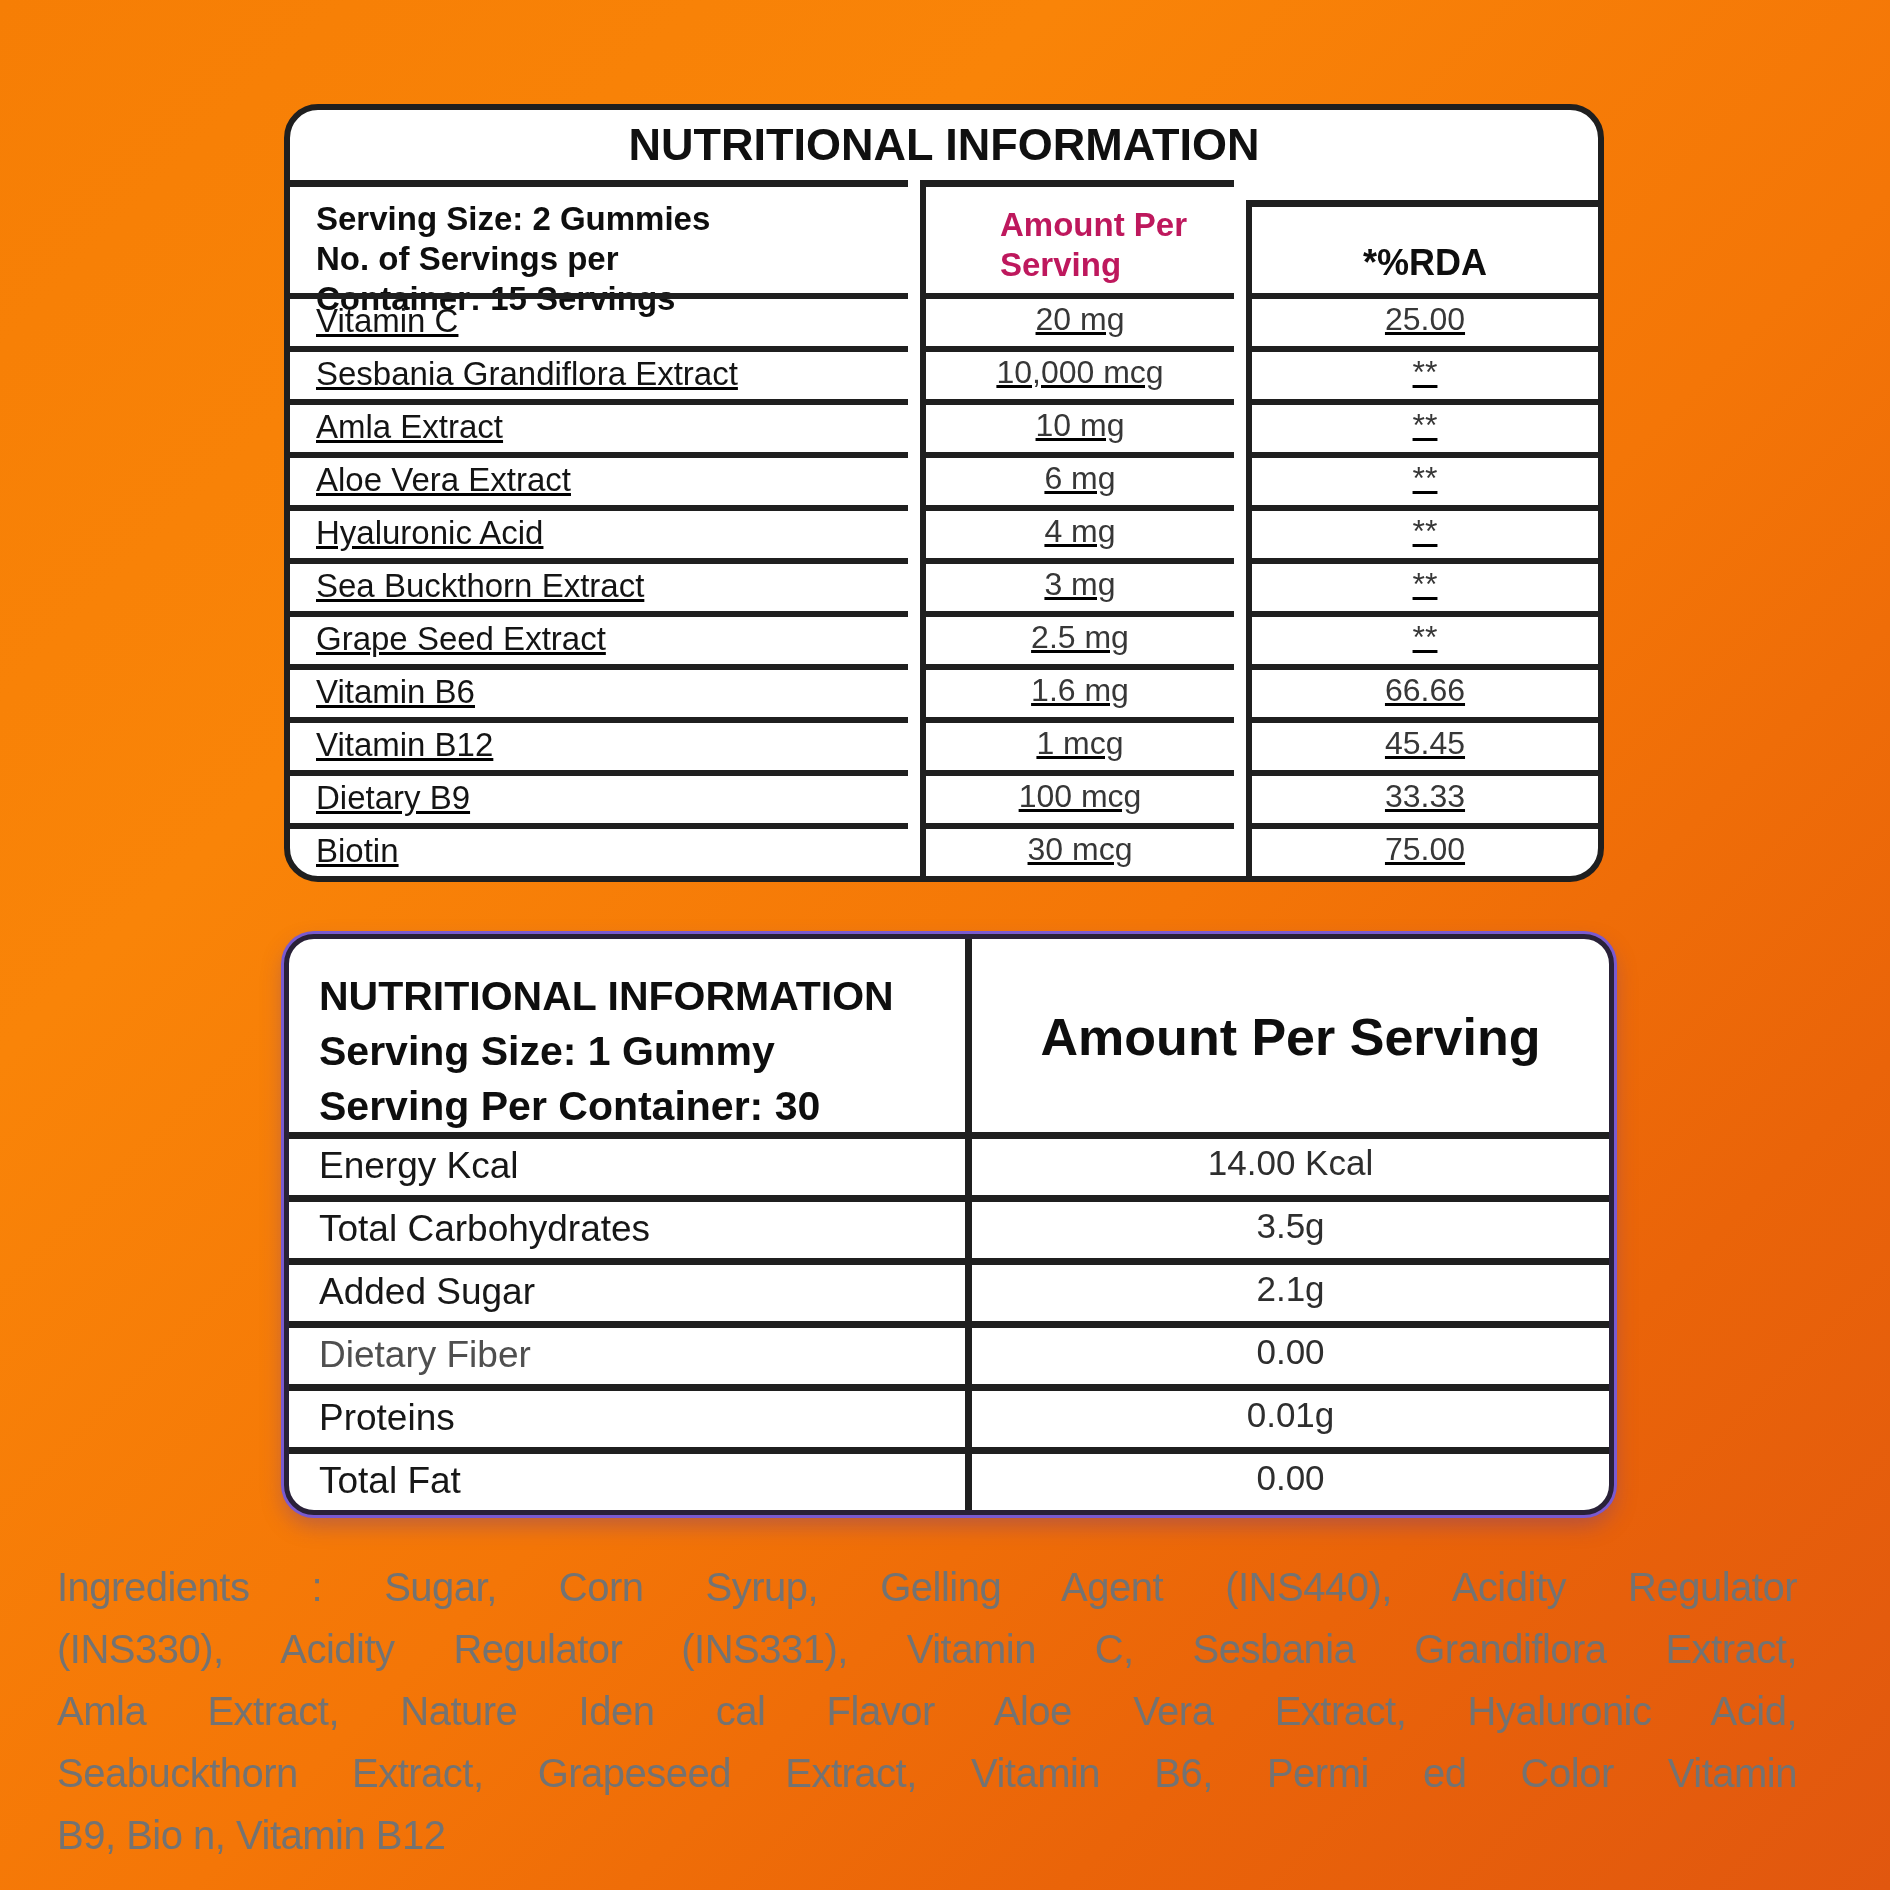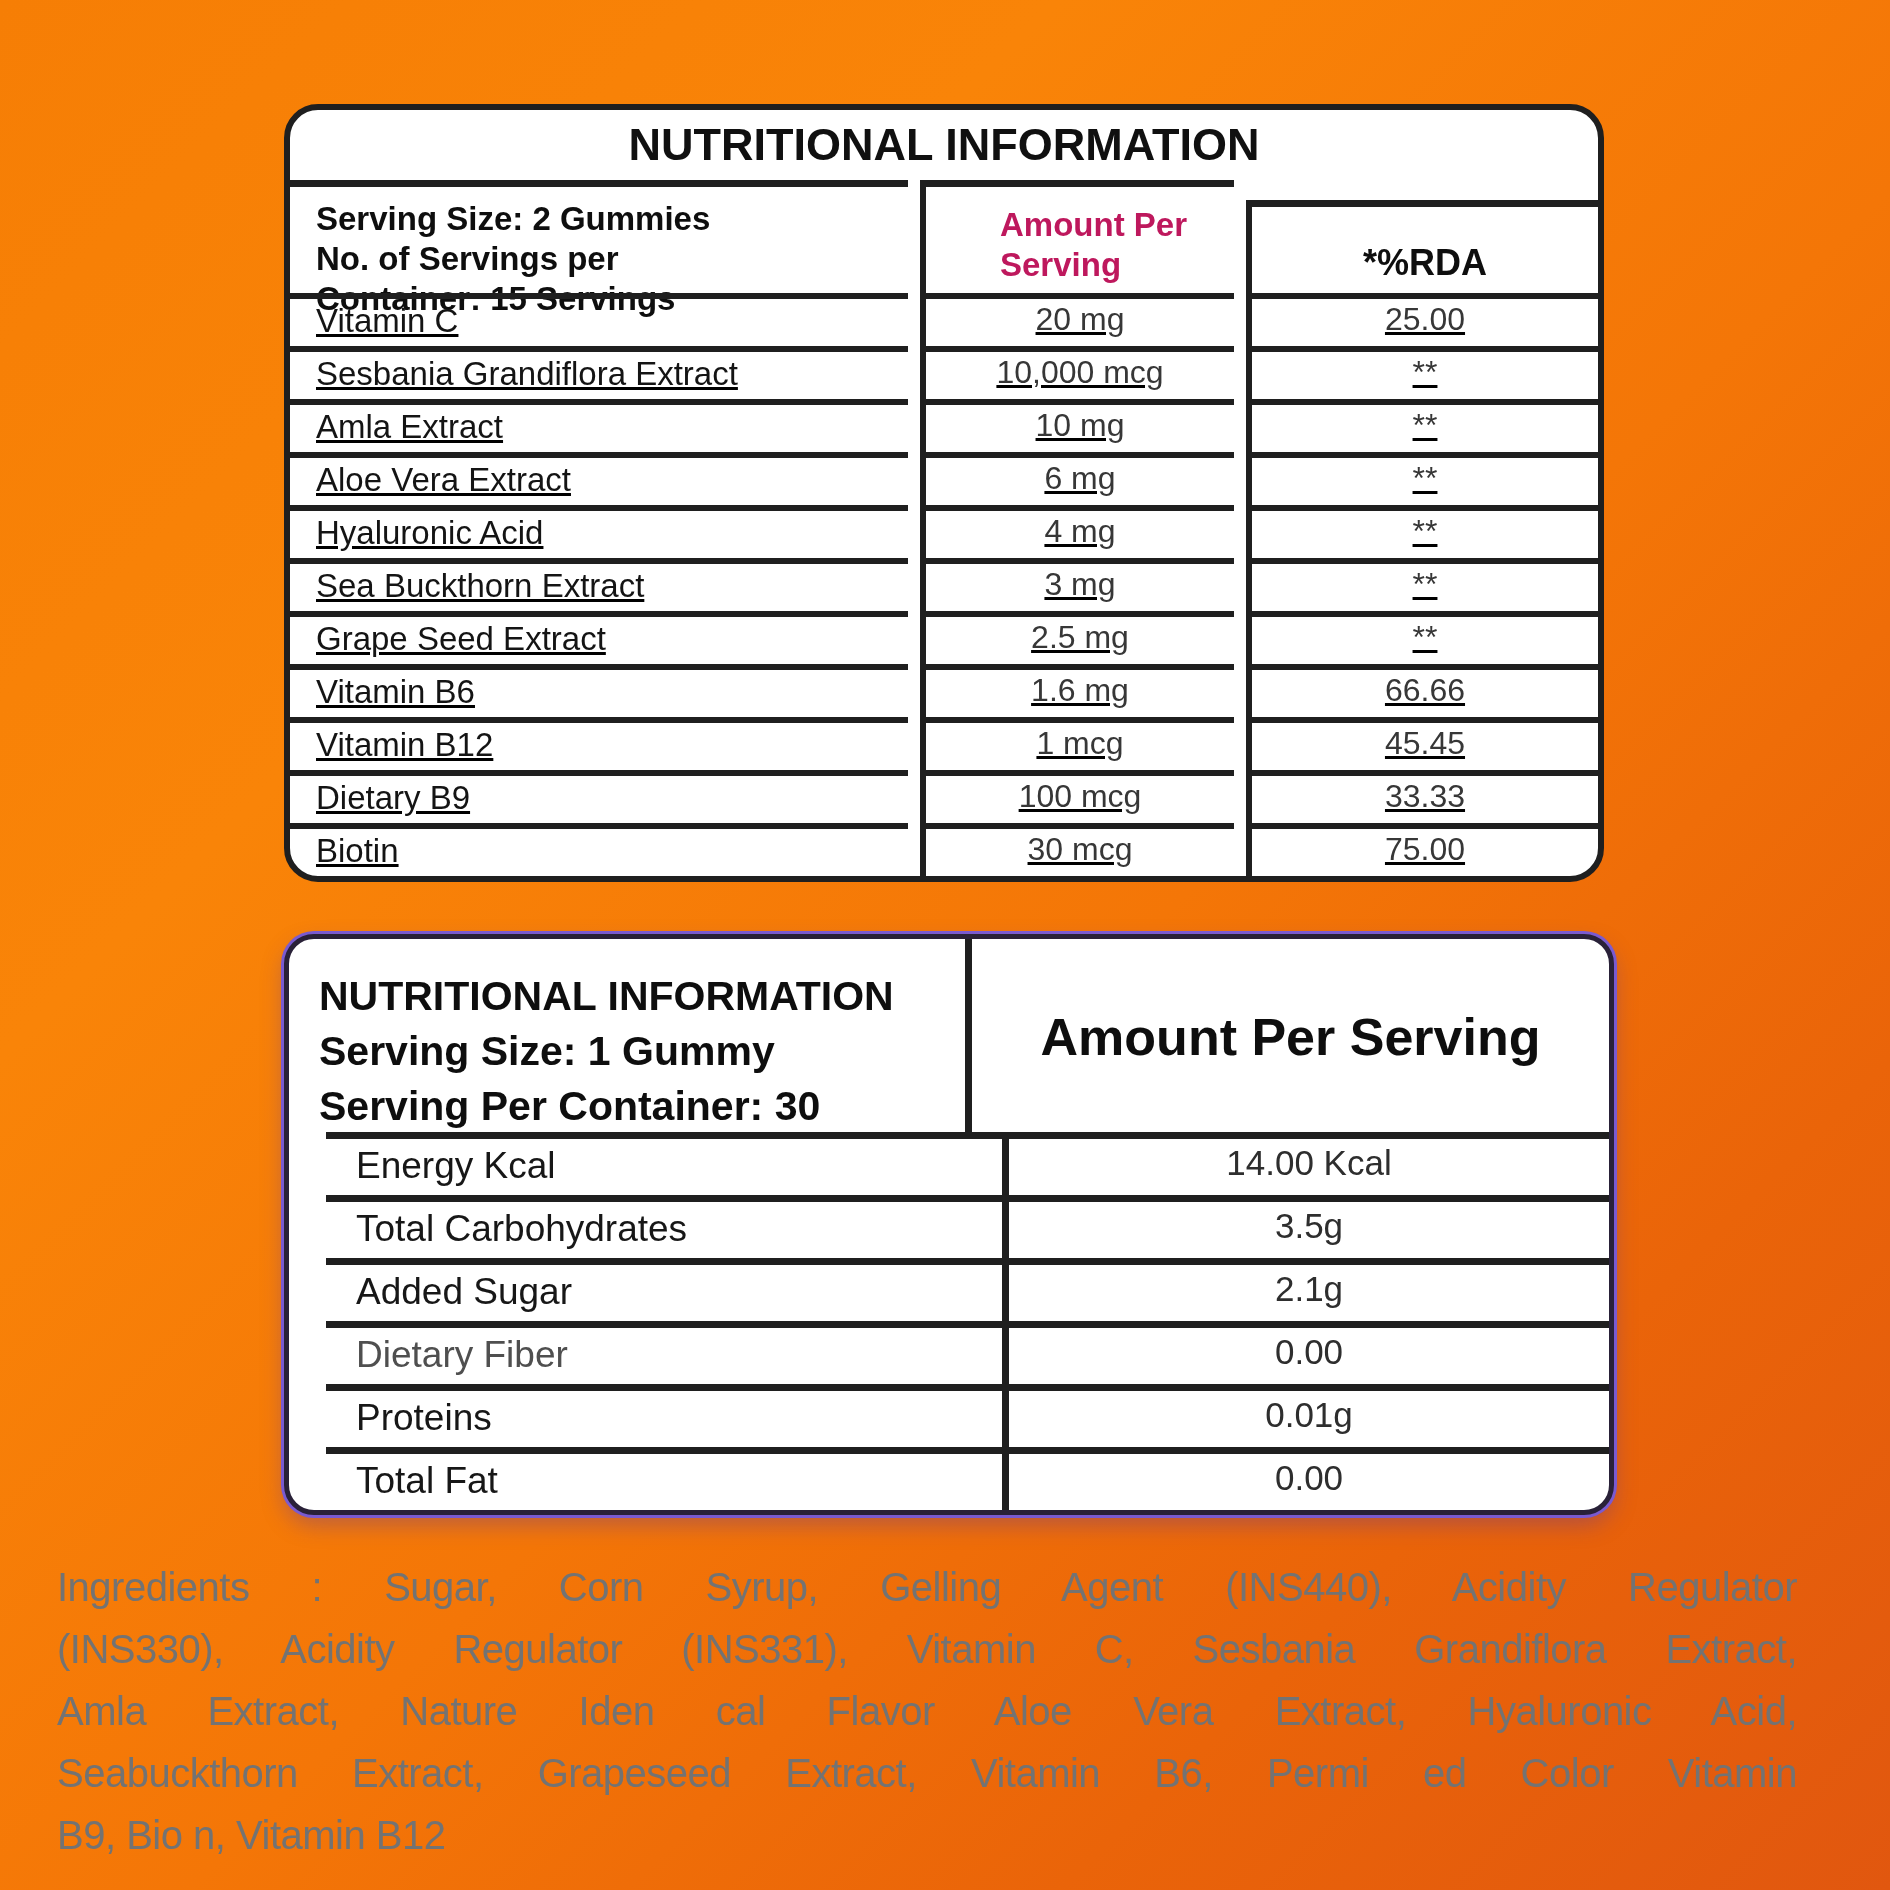--- a/index.html
+++ b/index.html
@@ -46,21 +46,21 @@
   .t2-row{display:grid;grid-template-columns:676px 1fr;}
   .t2-header{height:193px;}
   .t2-head-left{
     padding:30px 0 0 30px;font-weight:bold;font-size:41px;line-height:55px;color:#0e0e0e;
   }
   .t2-head-right{
     display:flex;align-items:center;justify-content:center;
     font-weight:bold;font-size:52px;color:#0e0e0e;
   }
   .t2 .c2{border-left:7px solid #1f1f1f;}
-  .t2-data{height:63px;padding-left:37px;}
+  .t2-data{height:63px;}
   .t2-data>div{border-top:7px solid #1f1f1f;}
   .t2 .lbl{
     display:flex;align-items:flex-end;padding:0 0 8px 30px;
     font-size:37px;color:#171717;
   }
   .t2 .lbl.muted{color:#4f4f4f;}
   .t2 .val{
     display:flex;align-items:flex-start;justify-content:center;padding-top:4px;
     font-size:35px;color:#2e2e2e;
   }

